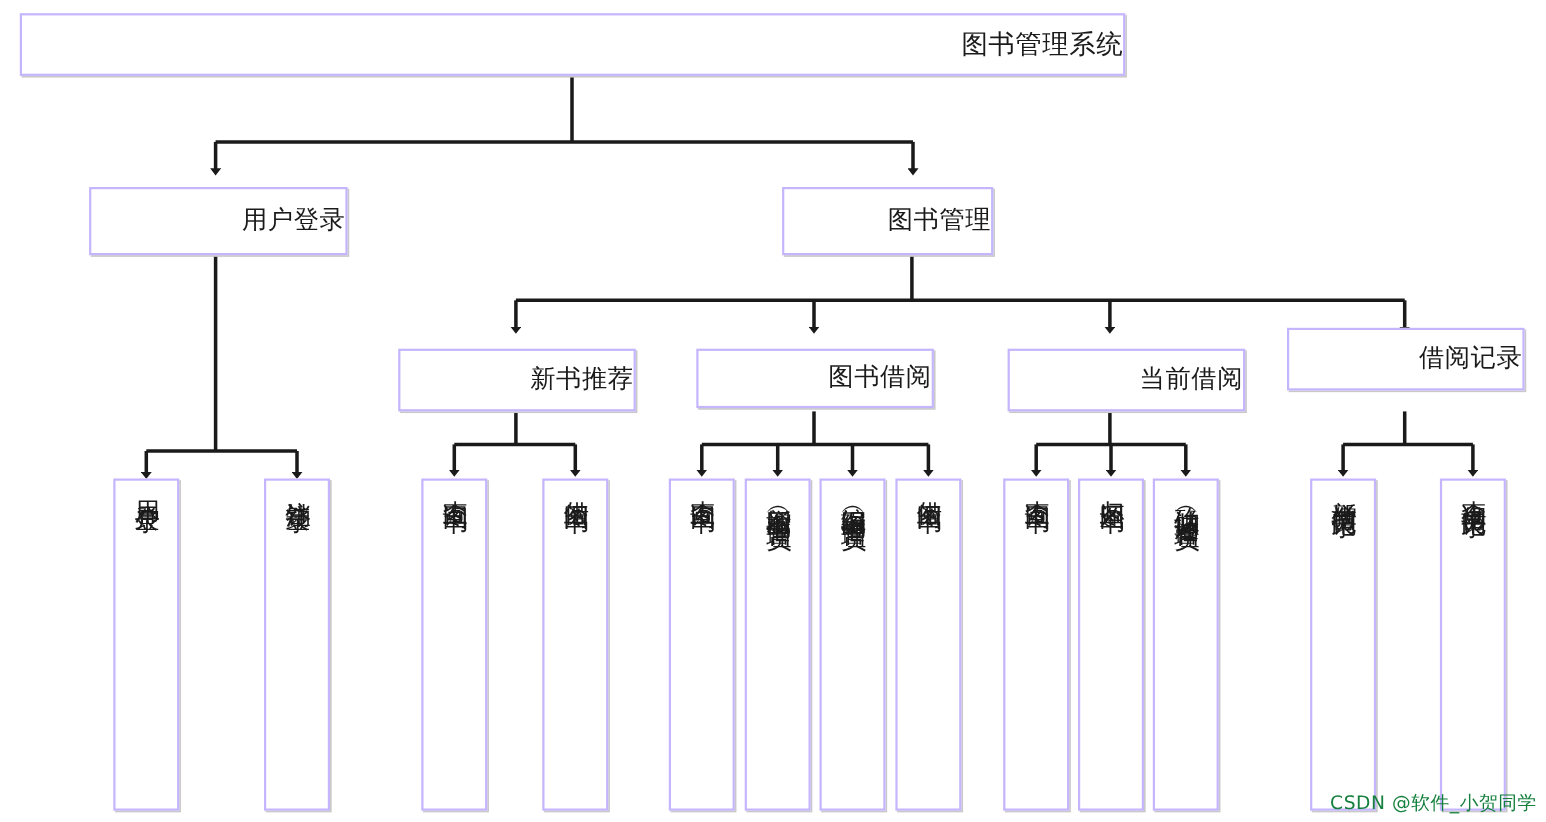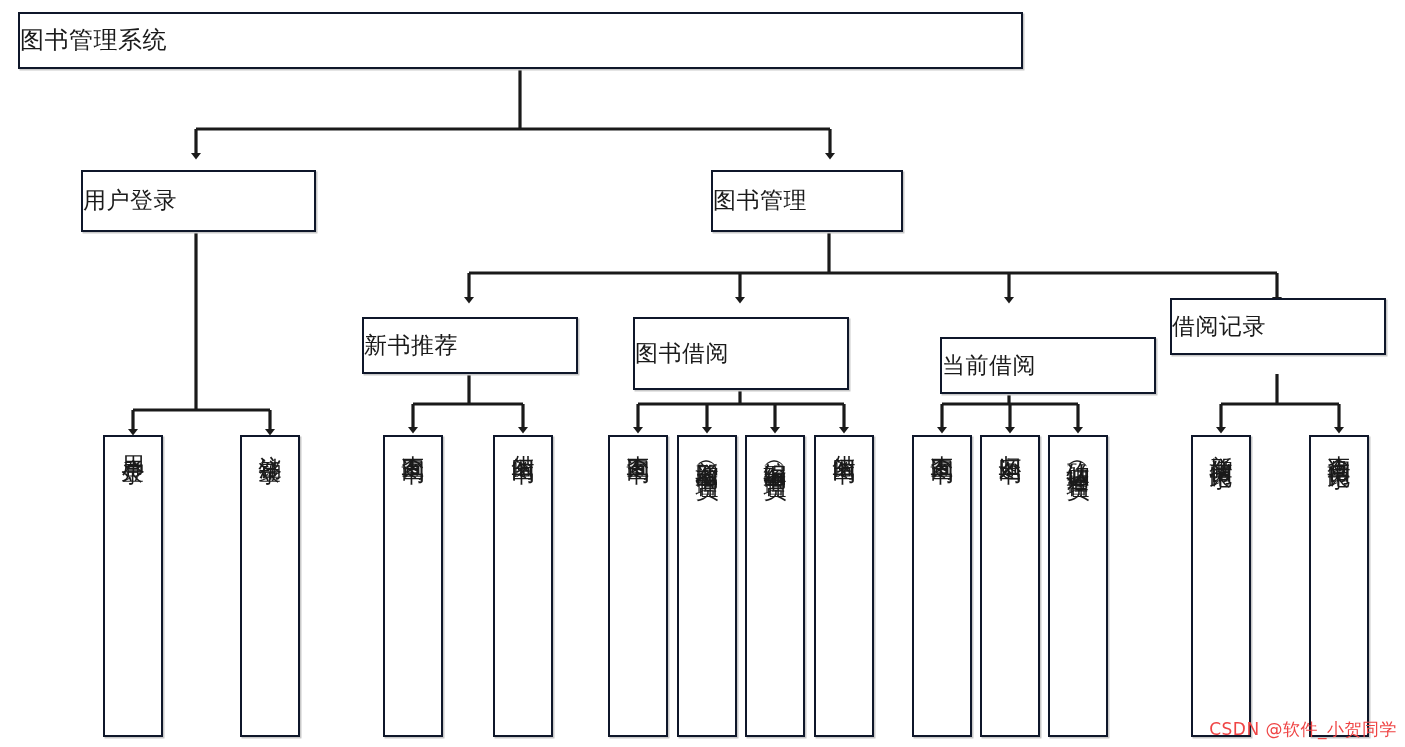--- a/index.html
+++ b/index.html
@@ -22,25 +22,25 @@
     left: 0;
     top: 0;
     width: 1405px;
     height: 747px;
     pointer-events: none;
   }
   .node {
     position: absolute;
     box-sizing: border-box;
     background: #ffffff;
-    border: 2px solid #0f172a;
+    border: 2px solid #c4b5fd;
     box-shadow: 1.5px 1.5px 0 0 #c9c9c9;
     display: flex;
     align-items: center;
-    justify-content: flex-start;
+    justify-content: flex-end;
     color: #1a1a1a;
     z-index: 2;
   }
   .node .lbl {
     display: block;
     text-align: center;
     line-height: 1.18;
     white-space: nowrap;
   }
   
@@ -68,21 +68,21 @@
     margin-top: 6px;
   }
   .node.v.mid .lbl {
     margin-top: 0;
   }
   #watermark {
     position: absolute;
     right: 8px;
     bottom: 6px;
     font-size: 17px;
-    color: #ef4444;
+    color: #15803d;
     letter-spacing: 0.5px;
     z-index: 3;
     white-space: nowrap;
     text-align: right;
   }
 </style>
 </head>
 <body>
 
 <div id="canvas">
@@ -144,24 +144,24 @@
   <div class="node h" style="left:81px; top:170px; width:235px; height:62px;">
     <span class="lbl">用户登录</span>
   </div>
   <div class="node h" style="left:711px; top:170px; width:192px; height:62px;">
     <span class="lbl">图书管理</span>
   </div>
 
   <div class="node h" style="left:362px; top:317px; width:216px; height:57px;">
     <span class="lbl">新书推荐</span>
   </div>
-  <div class="node h" style="left:633px; top:317px; width:216px; height:73px;">
+  <div class="node h" style="left:633px; top:317px; width:216px; height:54px;">
     <span class="lbl">图书借阅</span>
   </div>
-  <div class="node h" style="left:940px; top:317px; width:216px; height:57px;margin-top:20px;">
+  <div class="node h" style="left:916px; top:317px; width:216px; height:57px;">
     <span class="lbl">当前借阅</span>
   </div>
   <div class="node h" style="left:1170px; top:298px; width:216px; height:57px;">
     <span class="lbl">借阅记录</span>
   </div>
 
   <div class="node v mid" style="left:103px; top:435px; width:60px; height:302px;">
     <span class="lbl">用户登录</span>
   </div>
   <div class="node v mid" style="left:240px; top:435px; width:60px; height:302px;">

